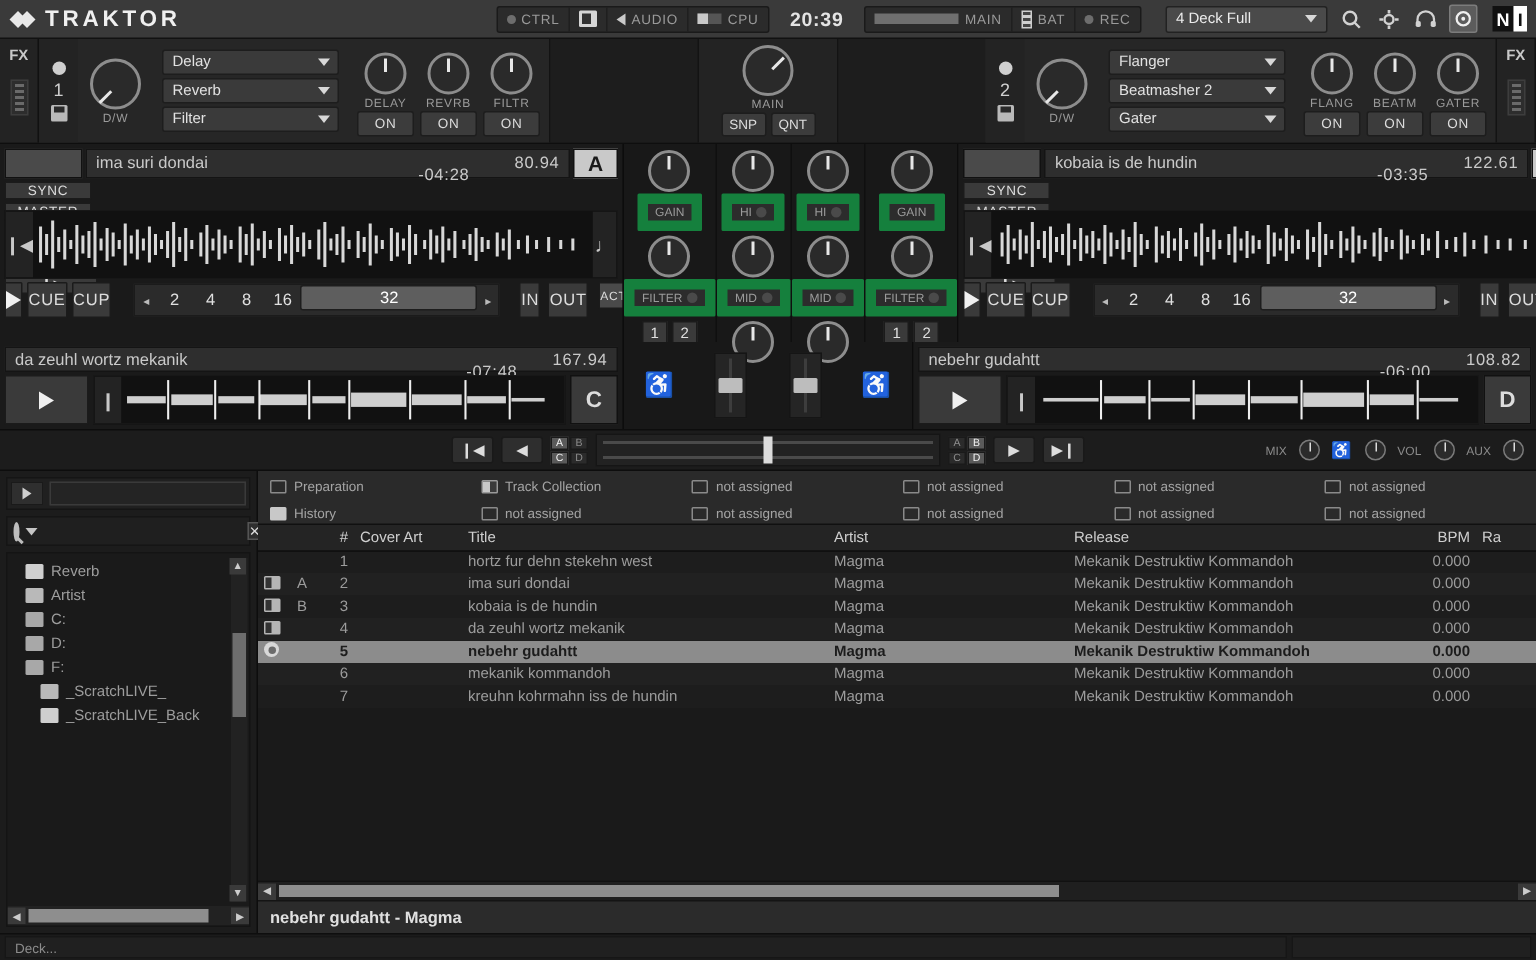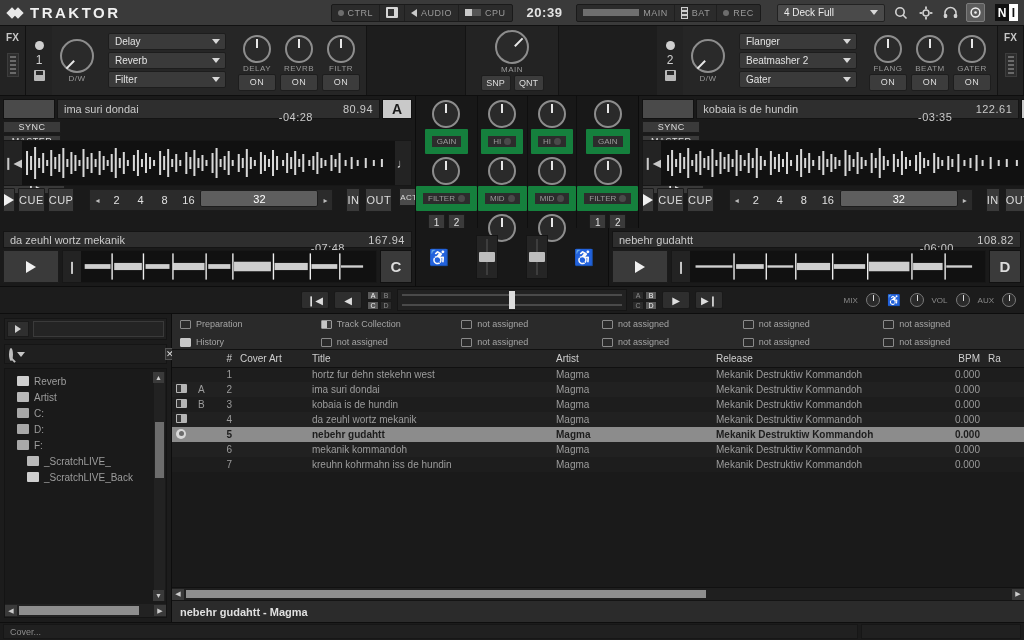--- a/index.html
+++ b/index.html
@@ -1192,17 +1192,17 @@
           <div class="tbl-hthumb"></div>
           <div class="hs-a" style="right:0">▶</div>
         </div>
       </div>
 
       <div class="nowplaying">nebehr gudahtt - Magma</div>
     </div>
   </div>
 
   <div class="statusbar">
-    <div class="st-main">Cover...</div>
+    <div class="st-main">Deck...</div>
     <div class="st-mid"></div>
   </div>
 
 </div>
 
 </body></html>

